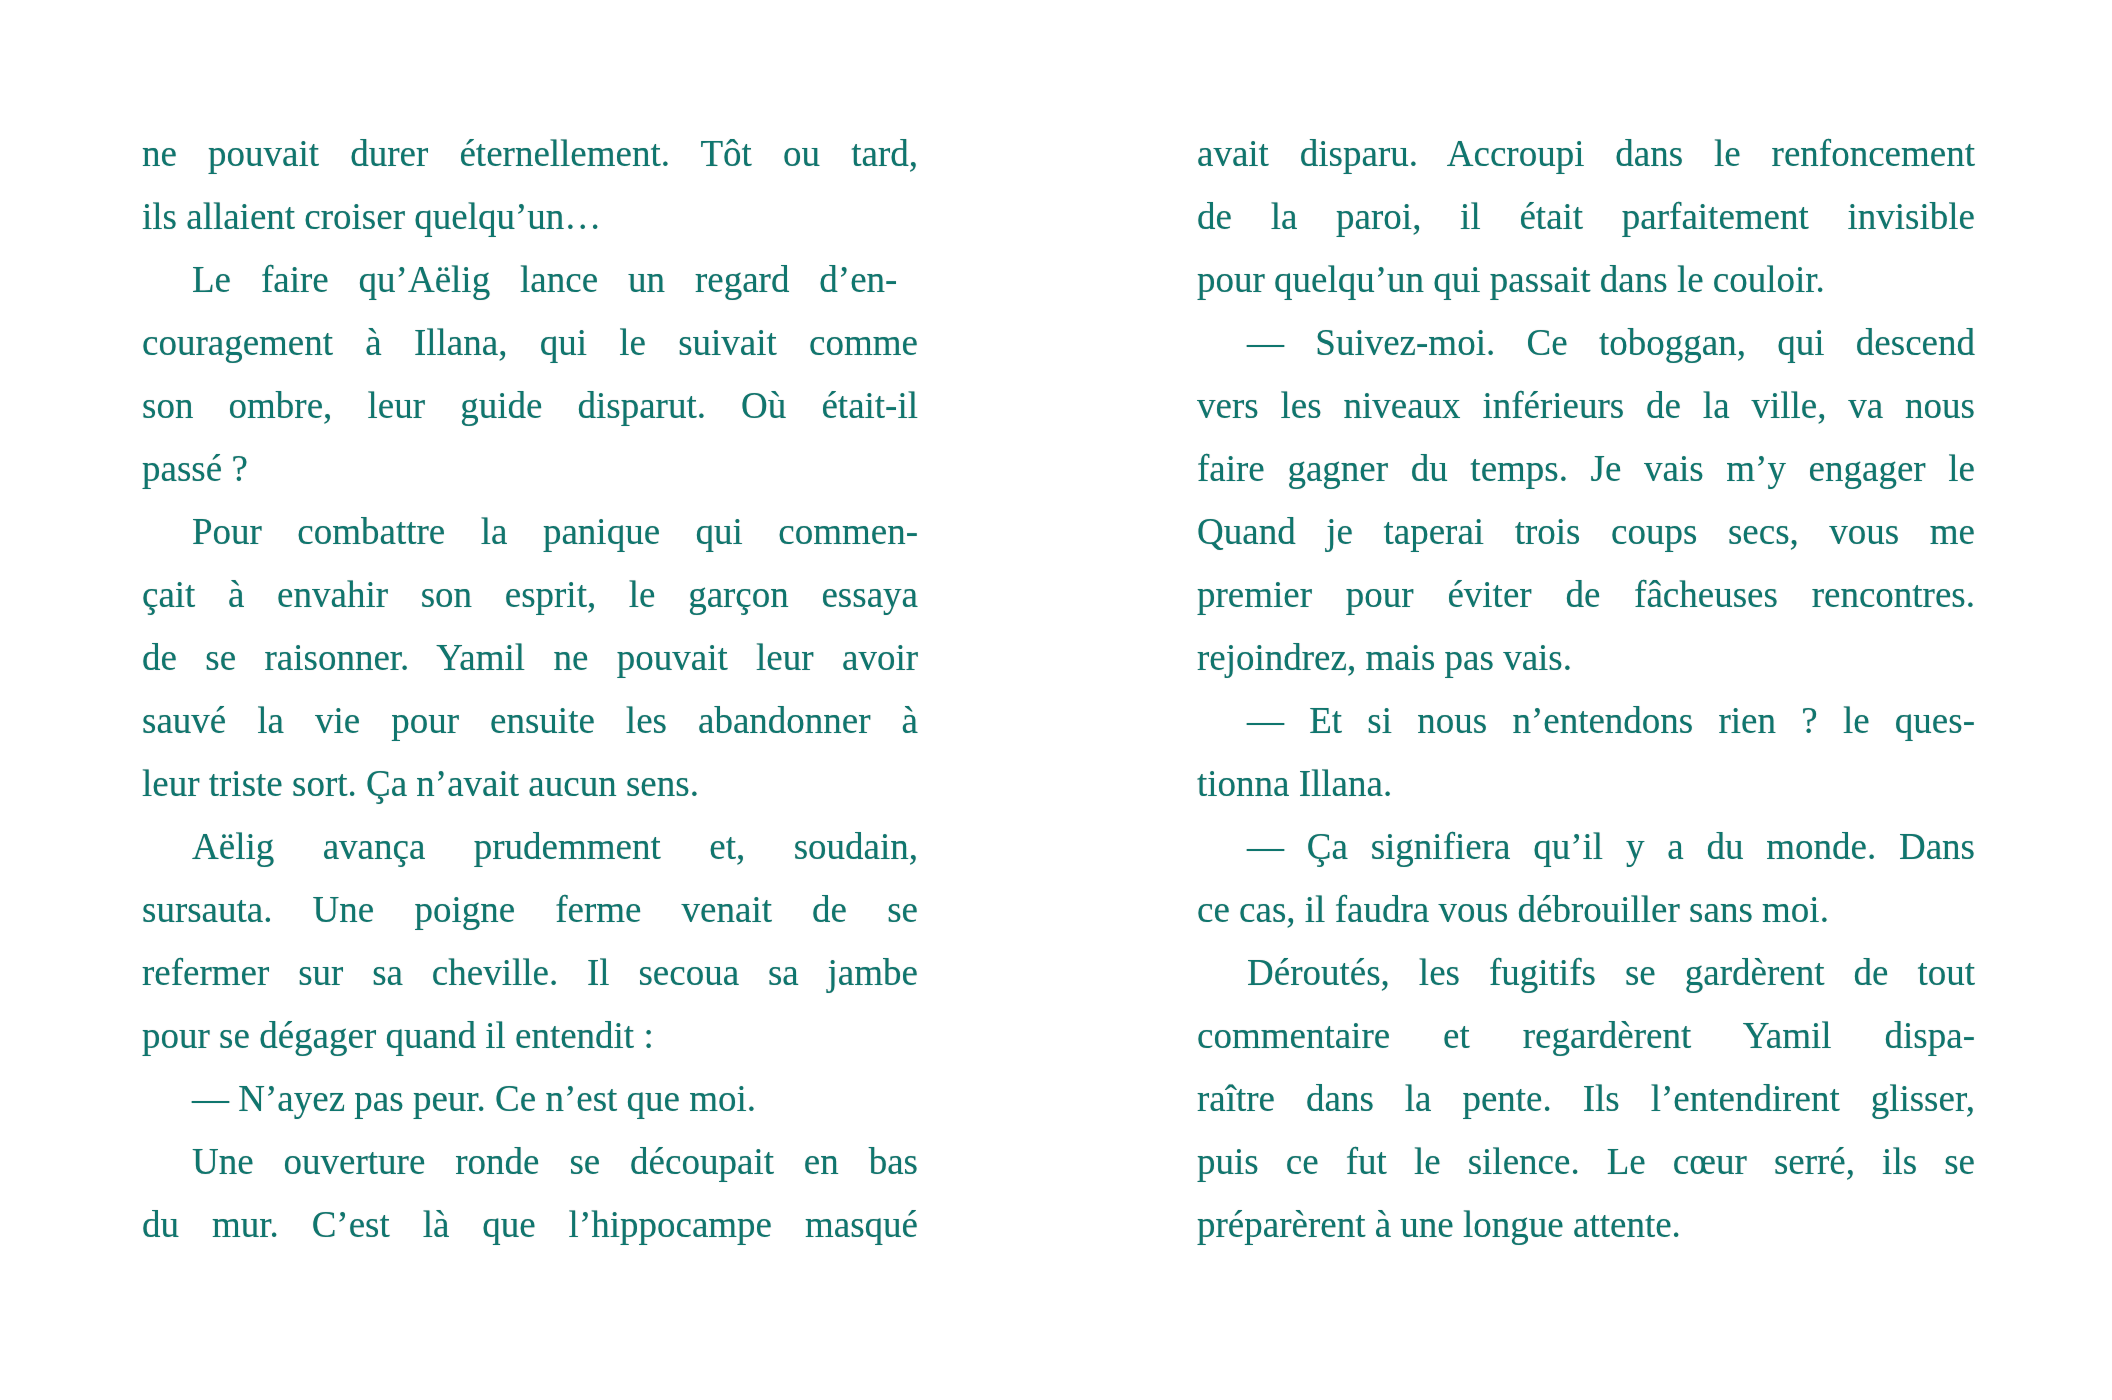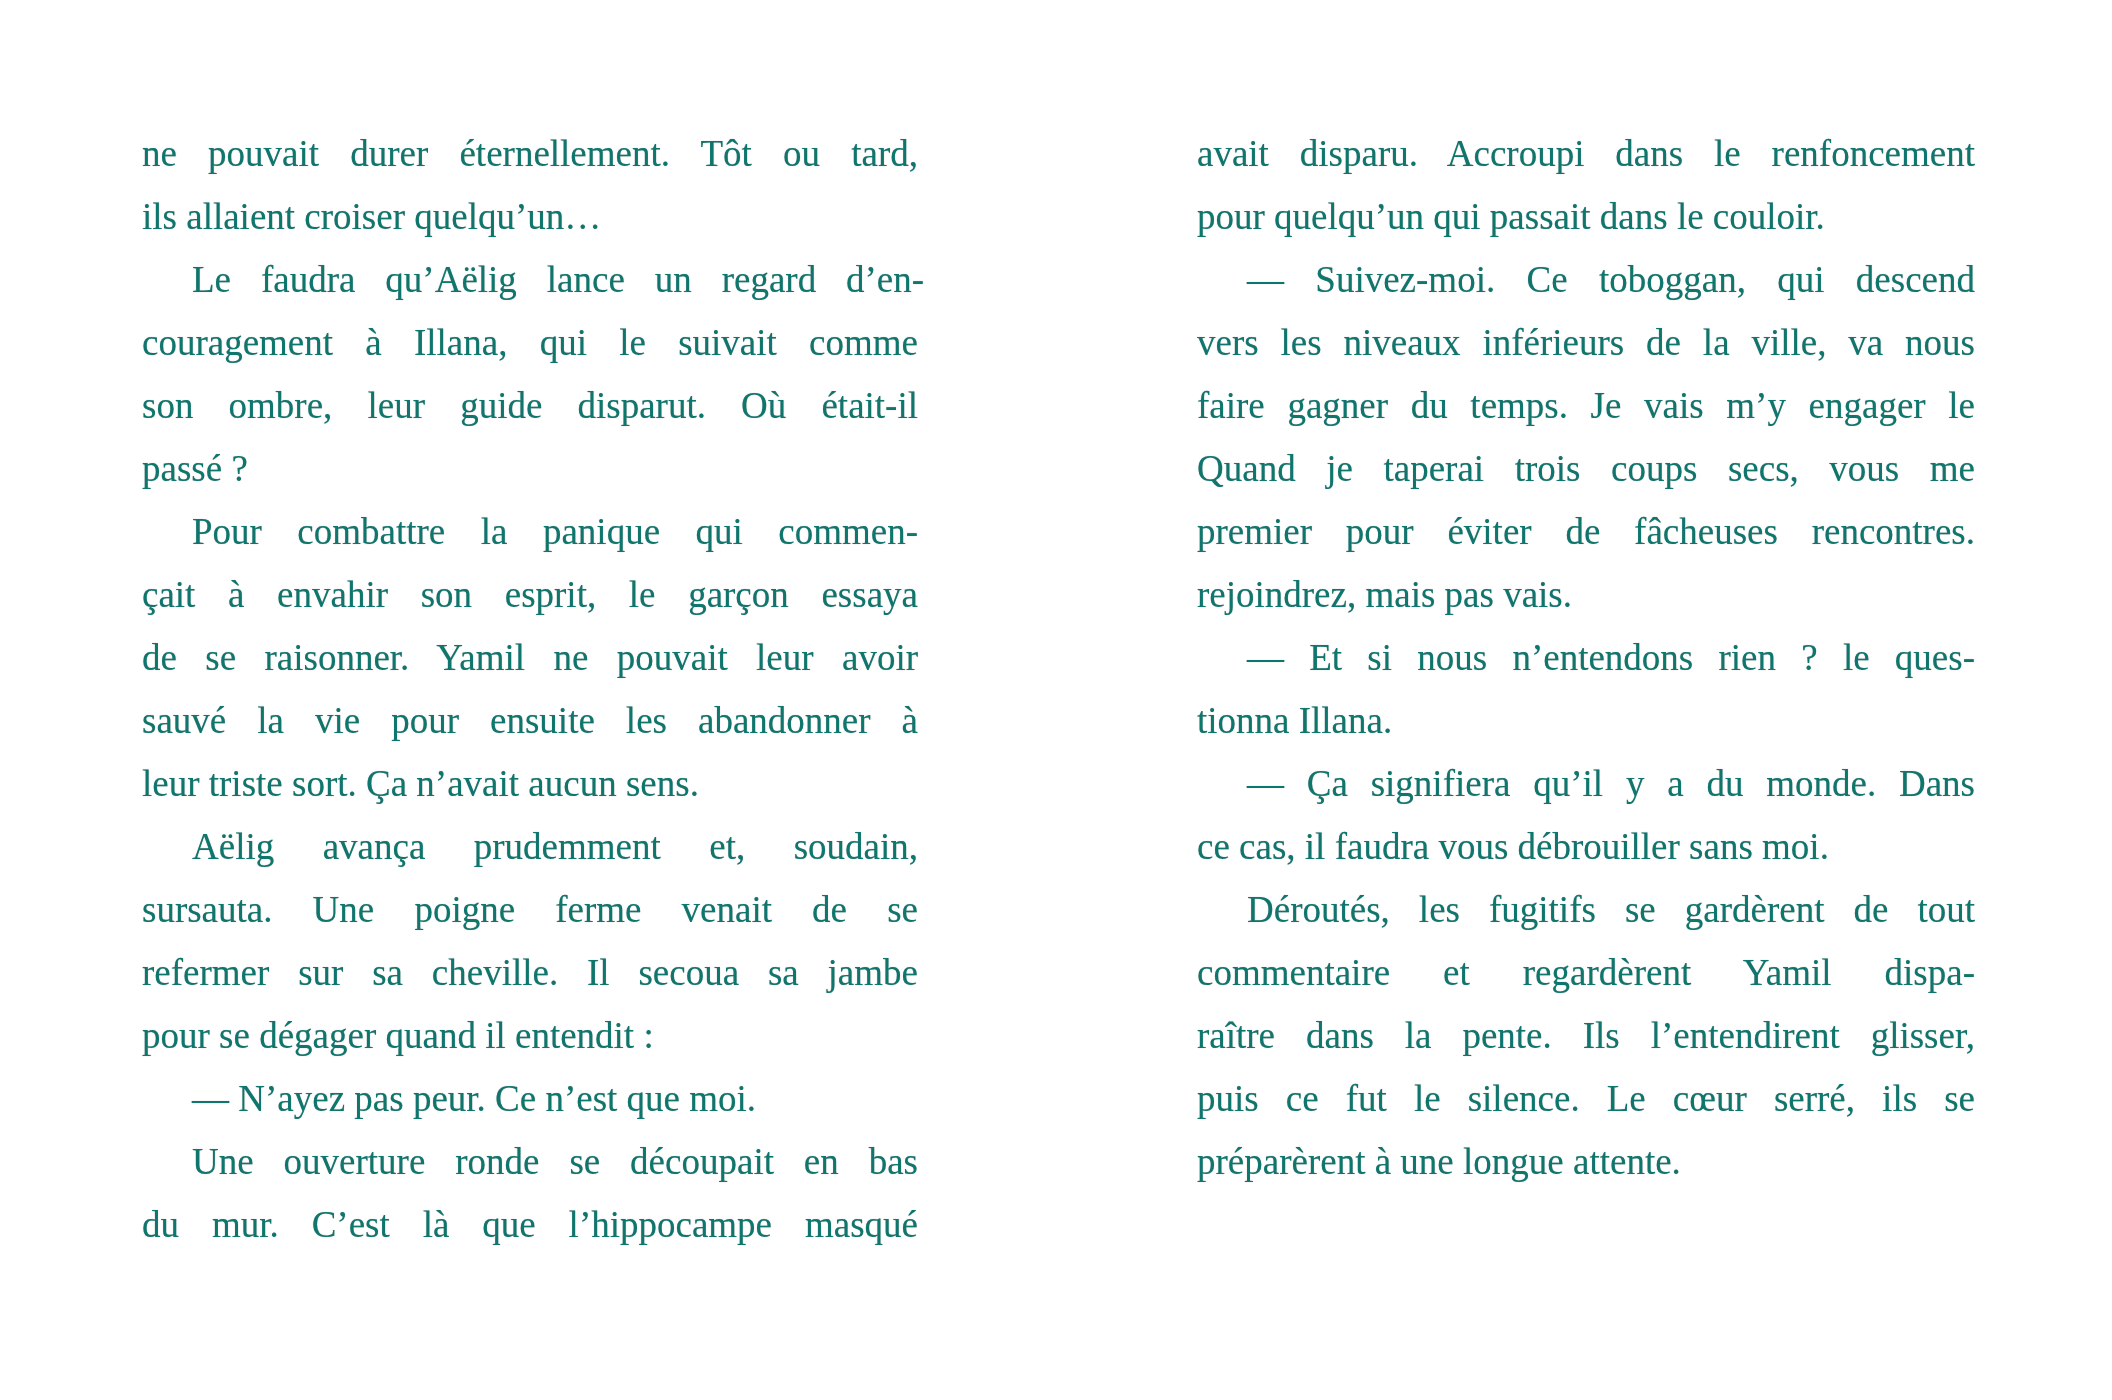--- a/index.html
+++ b/index.html
@@ -52,40 +52,41 @@
   }
 </style>
 </head>
 <body>
 
 <div>
 
   <div id="col-left" class="page-col">
       <div class="line"><span style="word-spacing: 21.9089px;">ne pouvait durer éternellement. Tôt ou tard,</span></div>
       <div class="line"><span>ils allaient croiser quelqu’un…</span></div>
-      <div class="line indent"><span style="word-spacing: 20.6615px;">Le faudra qu’Aëlig lance un regard d’en-</span></div>
+      <div class="line indent"><span style="word-spacing: 20.6615px;">Le faire qu’Aëlig lance un regard d’en-</span></div>
       <div class="line"><span style="word-spacing: 22.9974px;">couragement à Illana, qui le suivait comme</span></div>
       <div class="line"><span style="word-spacing: 25.8932px;">son ombre, leur guide disparut. Où était-il</span></div>
       <div class="line"><span>passé ?</span></div>
       <div class="line indent"><span style="word-spacing: 26.2156px;">Pour combattre la panique qui commen-</span></div>
       <div class="line"><span style="word-spacing: 23.3839px;">çait à envahir son esprit, le garçon essaya</span></div>
       <div class="line"><span style="word-spacing: 19.1094px;">de se raisonner. Yamil ne pouvait leur avoir</span></div>
       <div class="line"><span style="word-spacing: 21.7656px;">sauvé la vie pour ensuite les abandonner à</span></div>
       <div class="line"><span>leur triste sort. Ça n’avait aucun sens.</span></div>
       <div class="line indent"><span style="word-spacing: 39.1992px; margin-top: 48px;">Aëlig avança prudemment et, soudain,</span></div>
       <div class="line"><span style="word-spacing: 30.8724px;">sursauta. Une poigne ferme venait de se</span></div>
       <div class="line"><span style="word-spacing: 19.5737px;">refermer sur sa cheville. Il secoua sa jambe</span></div>
       <div class="line"><span>pour se dégager quand il entendit :</span></div>
       <div class="line indent"><span>— N’ayez pas peur. Ce n’est que moi.</span></div>
       <div class="line indent"><span style="word-spacing: 20.6589px;">Une ouverture ronde se découpait en bas</span></div>
       <div class="line"><span style="word-spacing: 23.6667px;">du mur. C’est là que l’hippocampe masqué</span></div>
     </div>
 
   <div id="col-right" class="page-col">
       <div class="line"><span style="word-spacing: 21.625px;">avait disparu. Accroupi dans le renfoncement</span></div>
+      <div class="line"><span style="word-spacing: 29.4922px;">de la paroi, il était parfaitement invisible</span></div>
       <div class="line"><span>pour quelqu’un qui passait dans le couloir.</span></div>
       <div class="line indent"><span style="word-spacing: 22.0813px;">— Suivez-moi. Ce toboggan, qui descend</span></div>
       <div class="line"><span style="word-spacing: 12.6133px;">vers les niveaux inférieurs de la ville, va nous</span></div>
       <div class="line"><span style="word-spacing: 13.3887px;">faire gagner du temps. Je vais m’y engager le</span></div>
       <div class="line"><span style="word-spacing: 21.308px;">Quand je taperai trois coups secs, vous me</span></div>
       <div class="line"><span style="word-spacing: 24.5156px;">premier pour éviter de fâcheuses rencontres.</span></div>
       <div class="line"><span>rejoindrez, mais pas vais.</span></div>
       <div class="line indent"><span style="word-spacing: 15.9883px;">— Et si nous n’entendons rien ? le ques-</span></div>
       <div class="line"><span>tionna Illana.</span></div>
       <div class="line indent"><span style="word-spacing: 13.5469px;">— Ça signifiera qu’il y a du monde. Dans</span></div>

